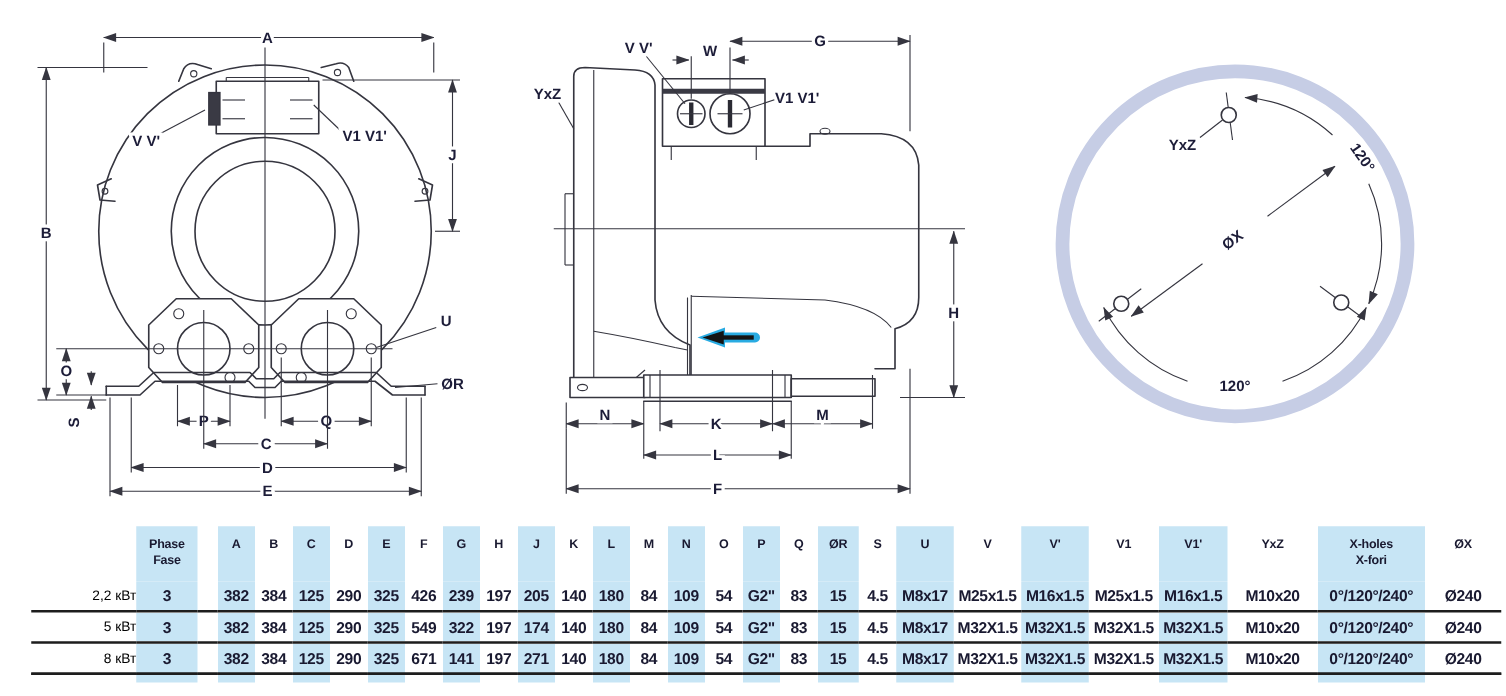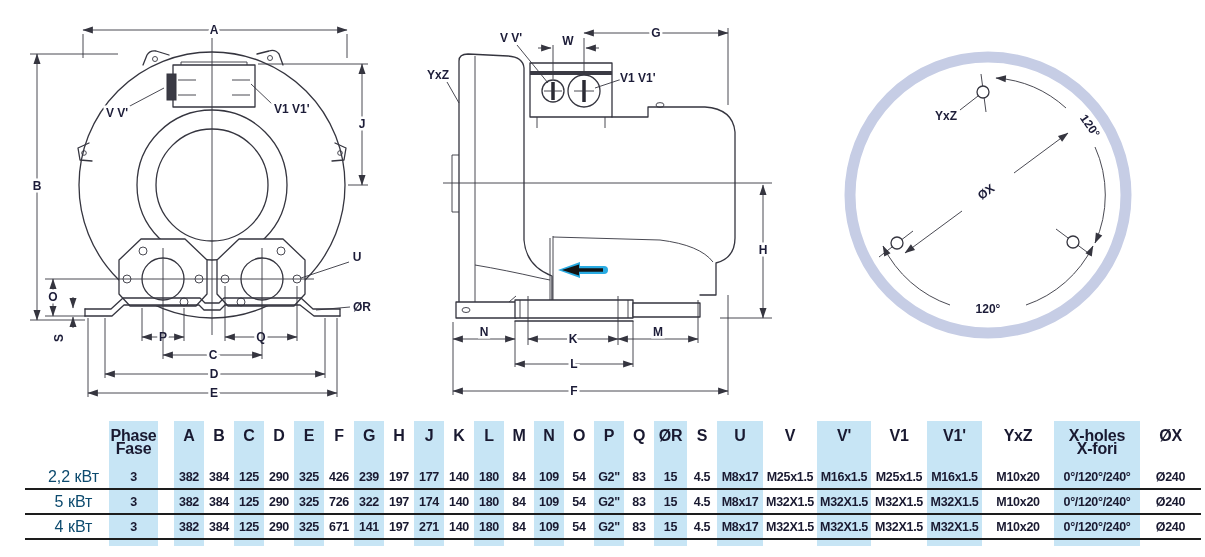--- a/index.html
+++ b/index.html
@@ -8,26 +8,26 @@
   svg text{font-family:"Liberation Sans",sans-serif;}
   .lb{font-size:12px;font-weight:bold;fill:#1c1c38;paint-order:stroke;stroke:#fff;stroke-width:5px;}
   .ln{stroke:#35353f;stroke-width:1.3;fill:none;stroke-linejoin:round;stroke-linecap:round;}
   .th{stroke:#35353f;stroke-width:0.9;fill:none;}
   .dm{stroke:#35353f;stroke-width:0.9;fill:none;}
   .wfill{fill:#ffffff;}
   
   .tbl-wrap{position:absolute;left:25px;top:421px;}
   table.dims{border-collapse:collapse;table-layout:fixed;width:1176px;}
   table.dims td,table.dims th{padding:0;margin:0;text-align:center;white-space:nowrap;overflow:hidden;}
-  table.dims thead th{font-size:16px;font-weight:bold;color:#191930;vertical-align:top;
+  table.dims thead th{font-size:10px;font-weight:bold;color:#191930;vertical-align:top;
                       padding-top:8px;line-height:13px;letter-spacing:-0.2px;height:36px;}
   table.dims tbody td{font-size:12.5px;font-weight:bold;color:#191930;height:23px;
                       border-bottom:2px solid #1d1d1d;letter-spacing:-0.3px;}
-  table.dims td.rlabel{text-align:center;padding-left:13px;font-weight:normal;
-                       font-size:16px;color:#0c4a6e;letter-spacing:0;}
+  table.dims td.rlabel{text-align:right;padding-left:13px;font-weight:normal;
+                       font-size:11px;color:#000000;letter-spacing:0;}
   table.dims .b{background:#c7e5f5;}
   table.dims tfoot td{height:6px;border:none;}
   .hdr2{display:block;}
 </style>
 </head>
 <body>
 
 <div class="stage">
 
 <svg width="1205" height="420" viewBox="0 0 1205 420">
@@ -341,21 +341,21 @@
       <td class="b">3</td>
       <td></td>
       <td class="b">382</td>
       <td>384</td>
       <td class="b">125</td>
       <td>290</td>
       <td class="b">325</td>
       <td>426</td>
       <td class="b">239</td>
       <td>197</td>
-      <td class="b">177</td>
+      <td class="b">205</td>
       <td>140</td>
       <td class="b">180</td>
       <td>84</td>
       <td class="b">109</td>
       <td>54</td>
       <td class="b">G2"</td>
       <td>83</td>
       <td class="b">15</td>
       <td>4.5</td>
       <td class="b">M8x17</td>
@@ -369,21 +369,21 @@
     </tr>
     <tr>
       <td class="rlabel">5 кВт</td>
       <td class="b">3</td>
       <td></td>
       <td class="b">382</td>
       <td>384</td>
       <td class="b">125</td>
       <td>290</td>
       <td class="b">325</td>
-      <td>726</td>
+      <td>549</td>
       <td class="b">322</td>
       <td>197</td>
       <td class="b">174</td>
       <td>140</td>
       <td class="b">180</td>
       <td>84</td>
       <td class="b">109</td>
       <td>54</td>
       <td class="b">G2"</td>
       <td>83</td>
@@ -392,21 +392,21 @@
       <td class="b">M8x17</td>
       <td>M32X1.5</td>
       <td class="b">M32X1.5</td>
       <td>M32X1.5</td>
       <td class="b">M32X1.5</td>
       <td>M10x20</td>
       <td class="b">0°/120°/240°</td>
       <td>Ø240</td>
     </tr>
     <tr>
-      <td class="rlabel">4 кВт</td>
+      <td class="rlabel">8 кВт</td>
       <td class="b">3</td>
       <td></td>
       <td class="b">382</td>
       <td>384</td>
       <td class="b">125</td>
       <td>290</td>
       <td class="b">325</td>
       <td>671</td>
       <td class="b">141</td>
       <td>197</td>

